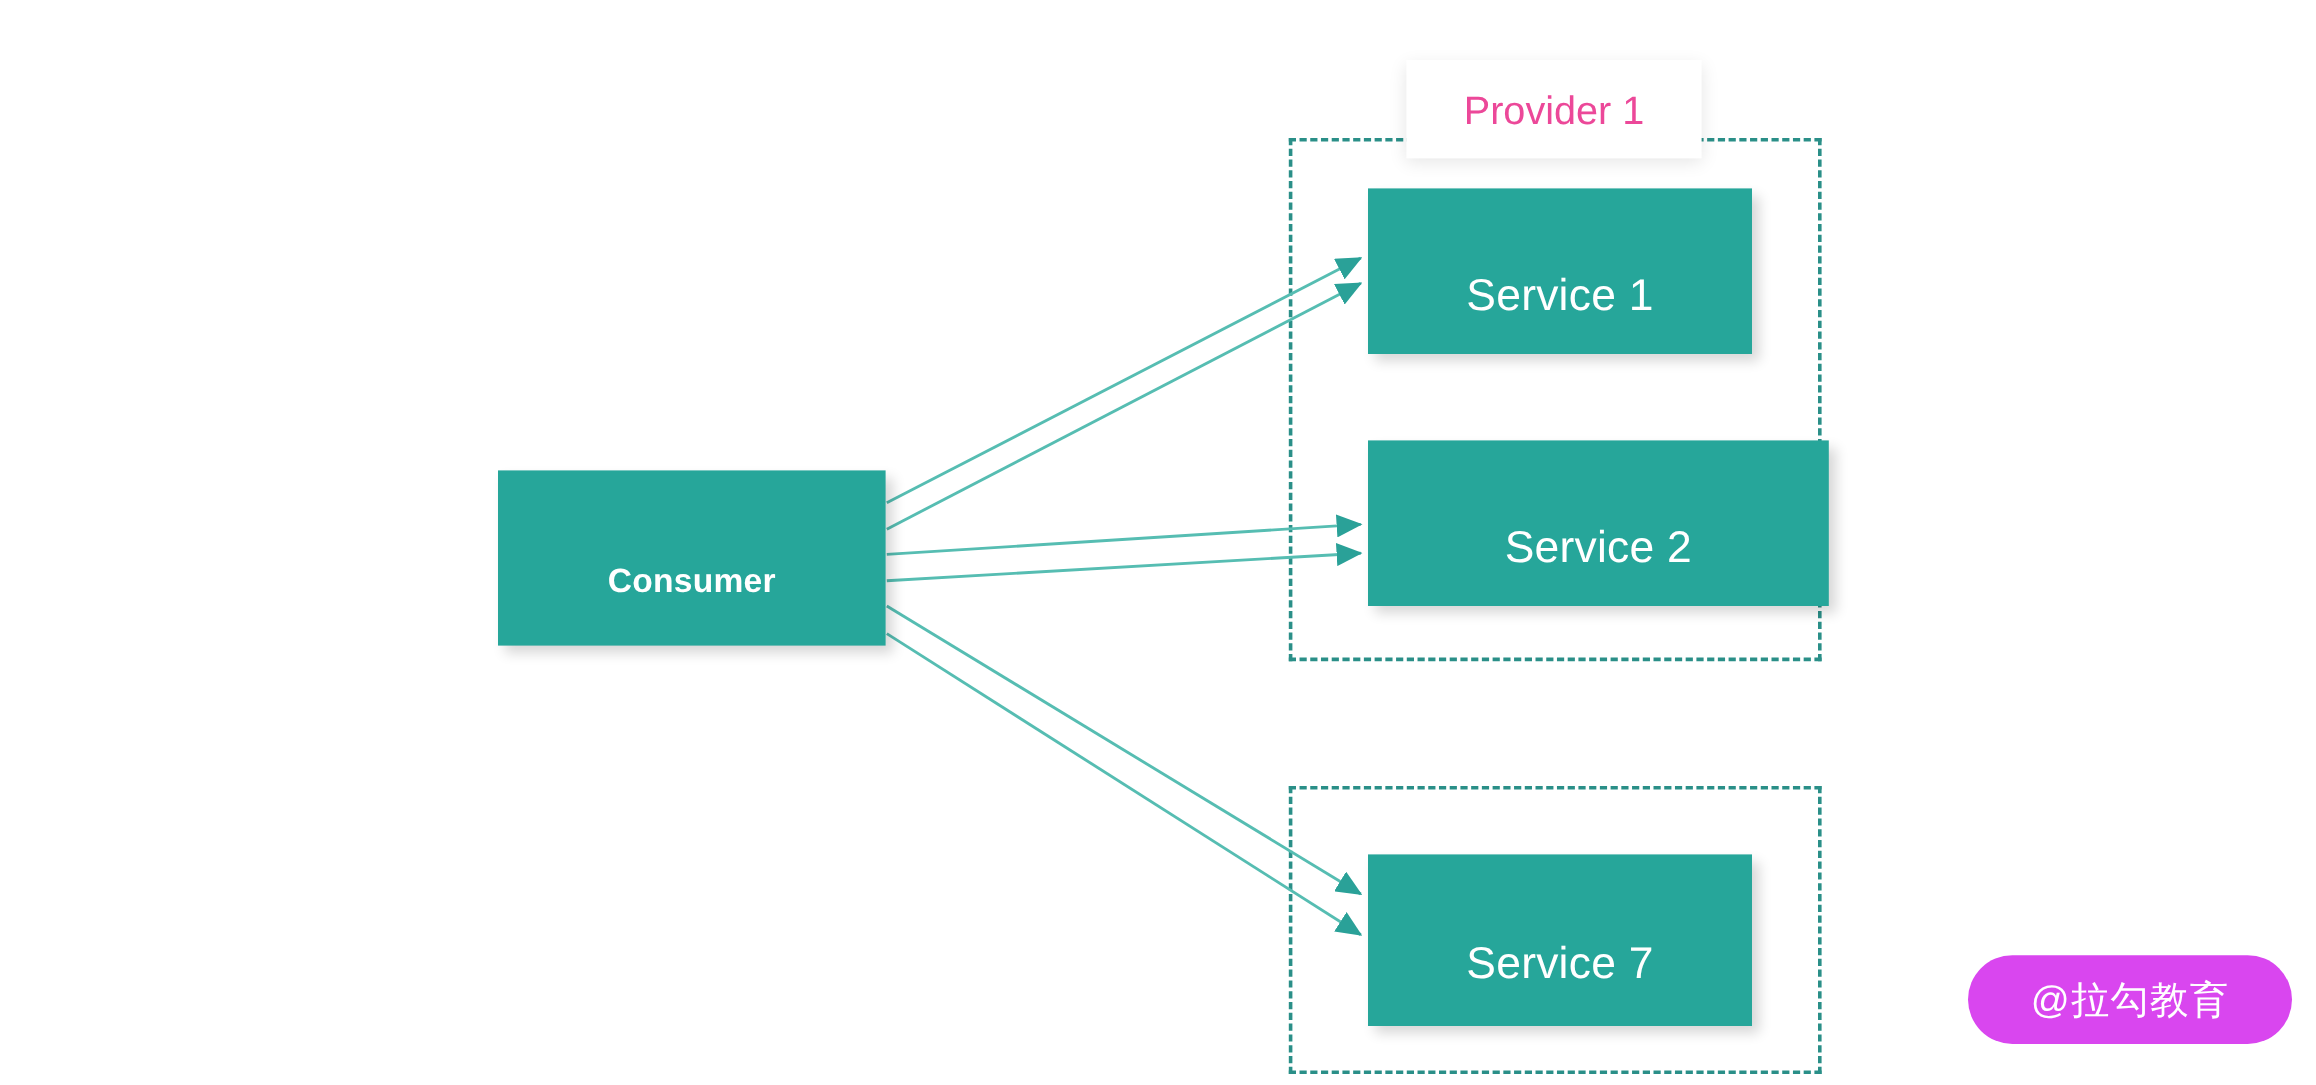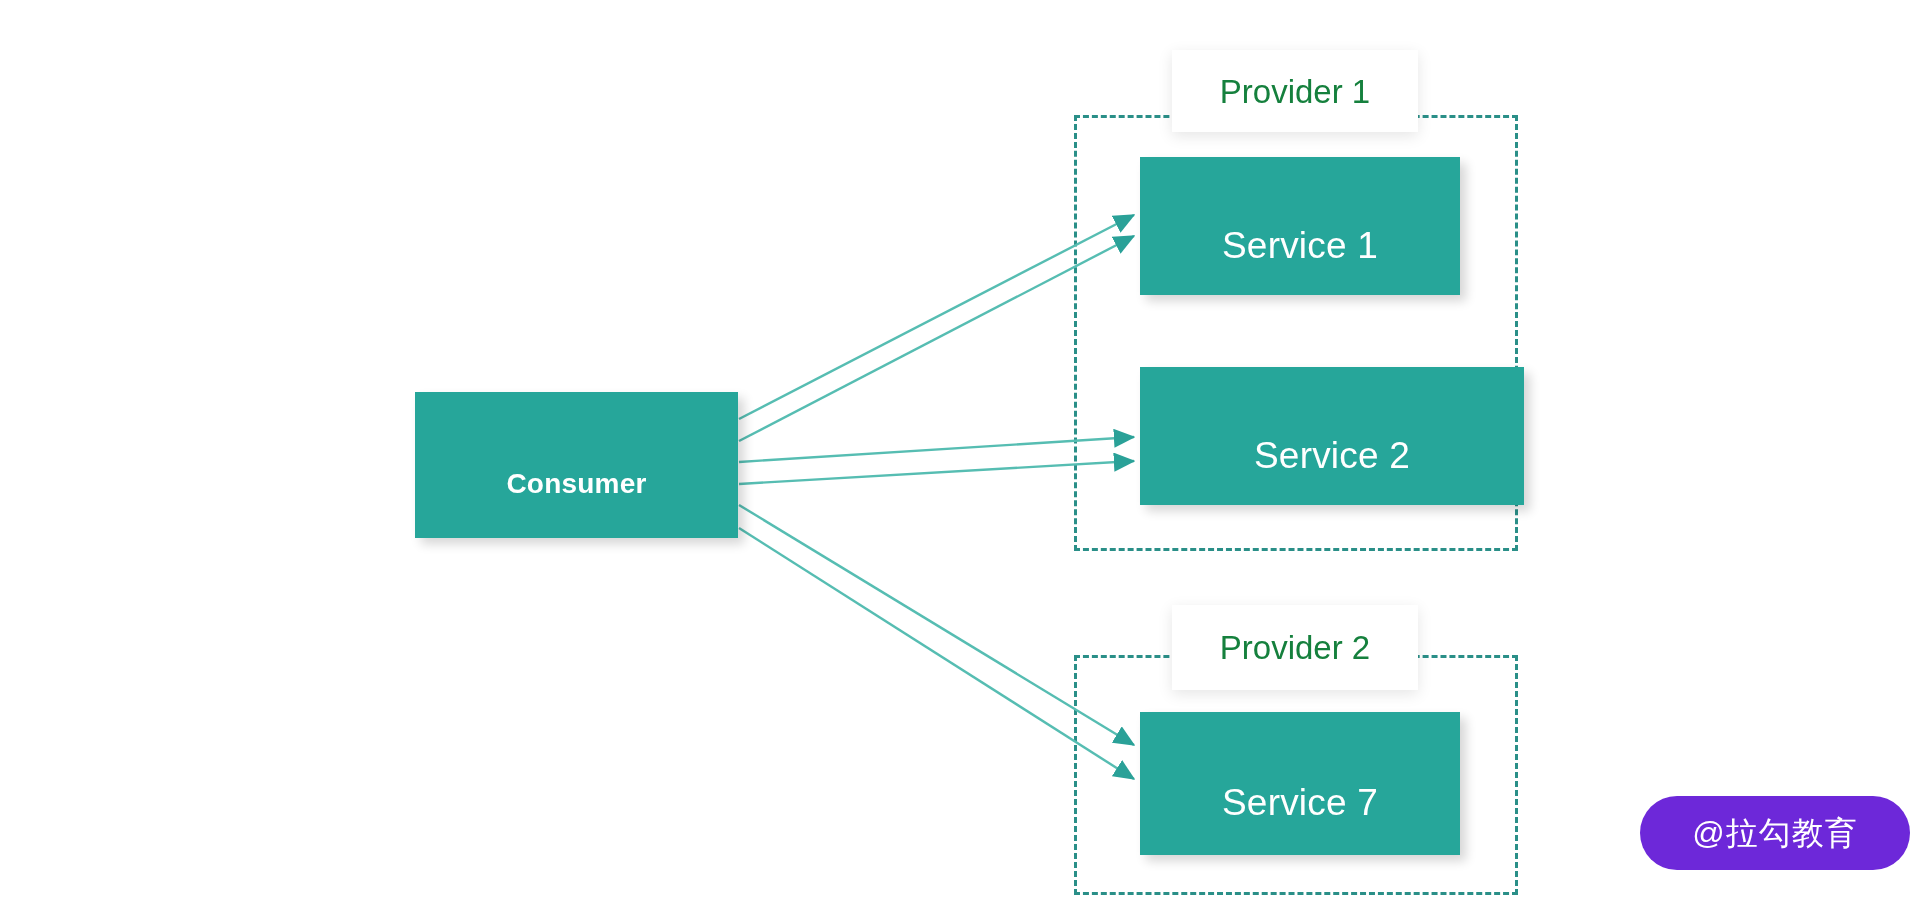--- a/index.html
+++ b/index.html
@@ -75,36 +75,36 @@
     display: flex;
     align-items: center;
     justify-content: center;
     background: #ffffff;
     box-shadow: 0 4px 14px rgba(0,0,0,0.10);
     box-sizing: border-box;
   }
   .group-label-text {
     font-size: 33px;
     font-weight: 400;
-    color: #15803d;
+    color: #ec4899;
     white-space: nowrap;
     line-height: 1;
   }
   #provider-1-label { left: 1172px; top: 50px;  width: 246px; height: 82px; }
   #provider-2-label { left: 1172px; top: 605px; width: 246px; height: 85px; }
 
   
   #watermark {
     position: absolute;
     left: 1640px;
     top: 796px;
     width: 270px;
     height: 74px;
     border-radius: 37px;
-    background: #6d28d9;
+    background: #d946ef;
     display: flex;
     align-items: center;
     justify-content: center;
   }
   #watermark-text {
     font-size: 32px;
     color: #ffffff;
     letter-spacing: 1px;
     white-space: nowrap;
     line-height: 1;
@@ -151,21 +151,18 @@
   </div>
 
   <div class="node" id="service-3">
     <span class="node-label">Service 7</span>
   </div>
 
   <div class="group-label" id="provider-1-label">
     <span class="group-label-text">Provider 1</span>
   </div>
 
-  <div class="group-label" id="provider-2-label">
-    <span class="group-label-text">Provider 2</span>
-  </div>
 
   <div id="watermark">
     <span id="watermark-text">@拉勾教育</span>
   </div>
 
 </div>
 
 </body></html>

